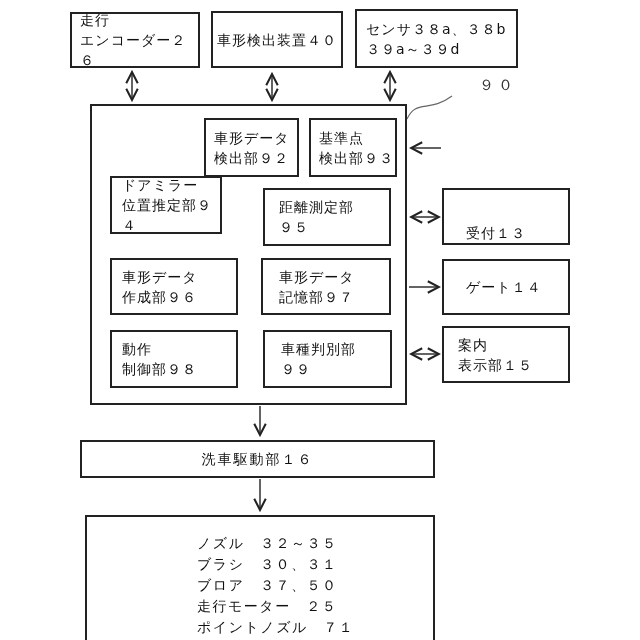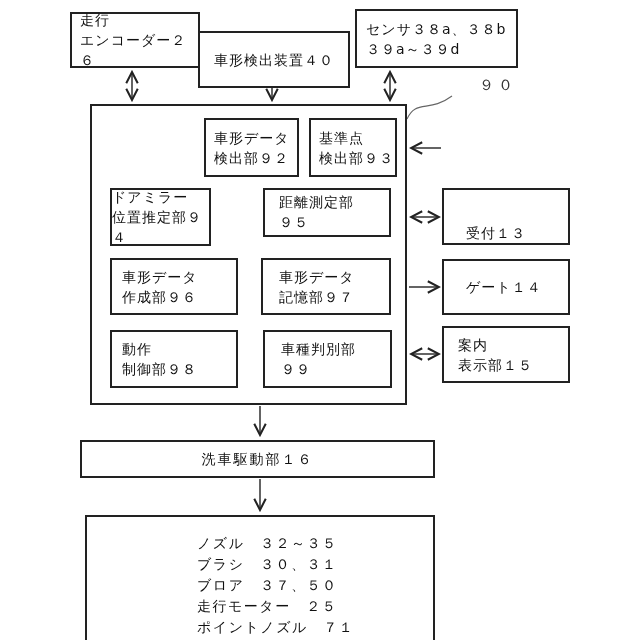--- a/index.html
+++ b/index.html
@@ -63,21 +63,21 @@
     <path d="M260,406 V435" fill="none" stroke="#222222" stroke-width="1.4" marker-end="url(#ah)"></path>
     <path d="M260,479 V510" fill="none" stroke="#222222" stroke-width="1.4" marker-end="url(#ah)"></path>
     <path d="M407,119 C416,99 429,113 452,96" fill="none" stroke="#666666" stroke-width="1.1"></path>
   </svg>
 
   <div class="box" style="left:70px; top:12px; width:130px; height:56px; padding-left:8px;">
     <div class="label">走行
 エンコーダー２６</div>
   </div>
 
-  <div class="box center" style="left:198px; top:11px; width:152px; height:57px;margin-top:20px;">
+  <div class="box center" style="left:211px; top:11px; width:132px; height:57px;">
     <div class="label">車形検出装置４０</div>
   </div>
 
   <div class="box" style="left:355px; top:9px; width:163px; height:59px; padding-left:9px;">
     <div class="label">センサ３８a、３８b
 ３９a～３９d</div>
   </div>
 
   <div class="ref-label" style="left:452px; top:76px;">９０</div>
 
@@ -85,25 +85,25 @@
 
   <div class="box" style="left:204px; top:118px; width:95px; height:59px; padding-left:8px;">
     <div class="label">車形データ
 検出部９２</div>
   </div>
   <div class="box" style="left:309px; top:118px; width:88px; height:59px; padding-left:8px;">
     <div class="label">基準点
 検出部９３</div>
   </div>
 
-  <div class="box" style="left:110px; top:188px; width:101px; height:58px; ">
+  <div class="box" style="left:110px; top:176px; width:112px; height:58px; padding-left:10px;">
     <div class="label">ドアミラー
 位置推定部９４</div>
   </div>
-  <div class="box" style="left:263px; top:188px; width:128px; height:49px; padding-left:14px;font-family:Liberation Serif, serif;">
+  <div class="box" style="left:263px; top:188px; width:128px; height:58px; padding-left:14px;">
     <div class="label">距離測定部
 ９５</div>
   </div>
 
   <div class="box" style="left:110px; top:258px; width:128px; height:57px; padding-left:10px;">
     <div class="label">車形データ
 作成部９６</div>
   </div>
   <div class="box" style="left:261px; top:258px; width:130px; height:57px; padding-left:16px;">
     <div class="label">車形データ

